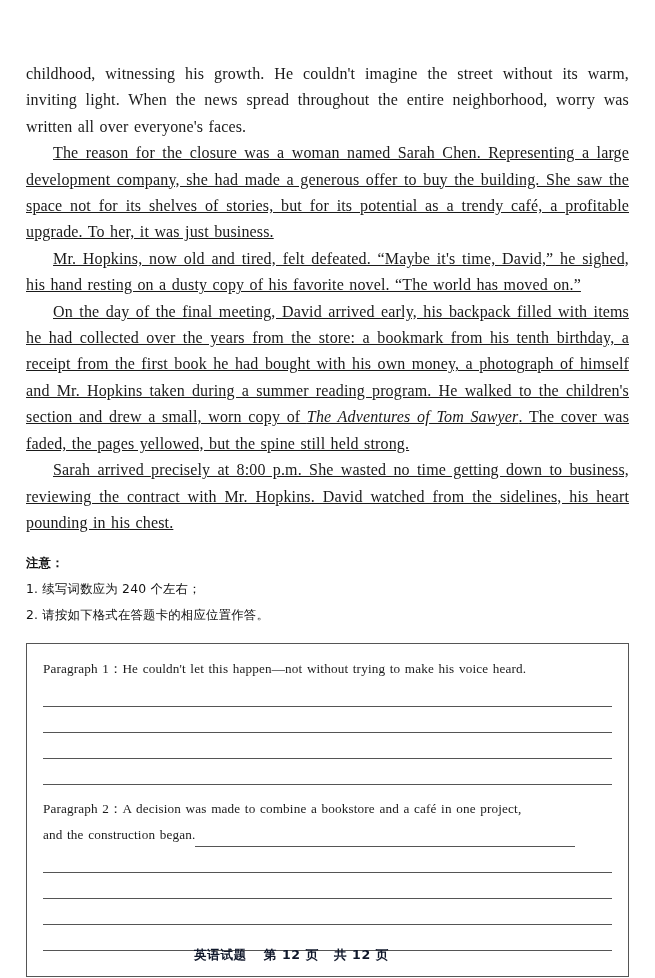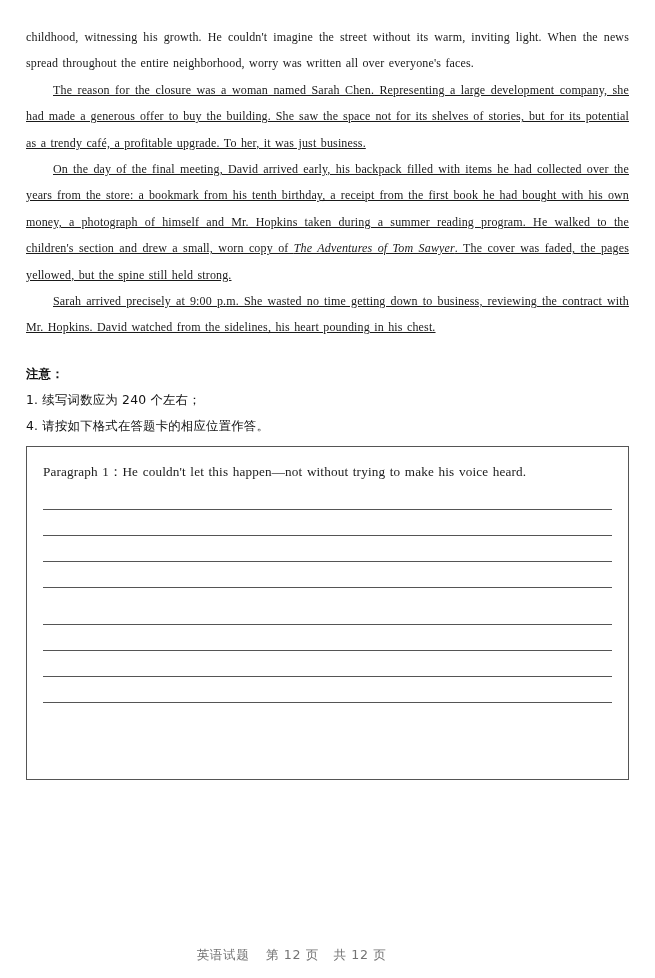--- a/index.html
+++ b/index.html
@@ -17,53 +17,54 @@
   }
   .page {
     position: absolute;
     left: 0; top: 0;
     width: 655px;
     height: 978px;
     box-sizing: border-box;
     padding: 24px 26px 0 26px;
   }
   .body-text {
-    font-size: 12px;
+    font-size: 16px;
     line-height: 26.4px;
     text-align: justify;
     text-justify: inter-word;
     letter-spacing: 0.15px;
     word-spacing: 1.2px;
+    margin-top: 37px;
   }
   .body-text p {
     margin: 0;
     text-indent: 0;
   }
   .body-text p.indent {
     text-indent: 27px;
     text-decoration: underline;
   }
   .it {
     font-style: italic;
   }
   .notice {
-    margin-top: 20px;
+    margin-top: 14px;
     font-family: "DejaVu Sans", sans-serif;
     font-size: 12.4px;
     line-height: 26px;
     color: #111;
   }
   .notice div {
     letter-spacing: 0.2px;
   }
   .notice .cn {
     font-weight: 600;
   }
   .answer-box {
-    margin-top: 7px;
+    margin-top: 15px;
     border: 1px solid #555;
     box-sizing: border-box;
     height: 334px;
     padding: 12px 16px 0 16px;
     position: relative;
   }
   .para-line {
     font-size: 13.2px;
     line-height: 25px;
     letter-spacing: 0.15px;
@@ -83,55 +84,62 @@
     height: 11px;
   }
   .footer {
     position: absolute;
     left: 0;
     bottom: 14px;
     width: 583px;
     text-align: center;
     font-family: "DejaVu Sans", sans-serif;
     font-size: 12.6px;
-    font-weight: 400;
+    font-weight: 700;
     letter-spacing: 0.6px;
-    color: #737373;
+    color: #0f172a;
   }
   .footer span { margin: 0 2px; }
 </style>
 </head>
 <body>
 
 <div class="page">
 
   <div class="body-text">
     <p>childhood, witnessing his growth. He couldn't imagine the street without its warm, inviting light. When the news spread throughout the entire neighborhood, worry was written all over everyone's faces.</p>
     <p class="indent">The reason for the closure was a woman named Sarah Chen. Representing a large development company, she had made a generous offer to buy the building. She saw the space not for its shelves of stories, but for its potential as a trendy café, a profitable upgrade. To her, it was just business.</p>
+    <p class="indent">Mr. Hopkins, now old and tired, felt defeated. “Maybe it's time, David,” he sighed, his hand resting on a dusty copy of his favorite novel. “The world has moved on.”</p>
     <p class="indent"><span>On the day of the final meeting, David arrived early, his backpack filled with items he had collected over the years from the store: a bookmark from his tenth birthday, a receipt from the first book he had bought with his own money, a photograph of himself and Mr. Hopkins taken during a summer reading program. He walked to the children's section and drew a small, worn copy of </span><span class="it">The Adventures of Tom Sawyer</span><span>. The cover was faded, the pages yellowed, but the spine still held strong.</span></p>
-    <p class="indent">Sarah arrived precisely at 9:00 p.m. She wasted no time getting down to business, reviewing the contract with Mr. Hopkins. David watched from the sidelines, his heart pounding in his chest.</p>
+    <p class="indent">Sarah arrived precisely at 8:00 p.m. She wasted no time getting down to business, reviewing the contract with Mr. Hopkins. David watched from the sidelines, his heart pounding in his chest.</p>
   </div>
 
   <div class="notice">
     <div class="cn">注意：</div>
     <div>1. 续写词数应为 240 个左右；</div>
-    <div>4. 请按如下格式在答题卡的相应位置作答。</div>
+    <div>2. 请按如下格式在答题卡的相应位置作答。</div>
   </div>
 
   <div class="answer-box">
 
     <div class="para-line">
       <span>Paragraph 1：</span><span>He couldn't let this happen—not without trying to make his voice heard.</span>
     </div>
     <div class="blank-rule"></div>
     <div class="blank-rule"></div>
     <div class="blank-rule"></div>
     <div class="blank-rule"></div>
     <div class="gap"></div>
 
+    <div class="para-line">
+      <span>Paragraph 2：</span><span>A decision was made to combine a bookstore and a café in one project,</span>
+    </div>
+    <div class="para-line">
+      <span>and the construction began.</span><span class="tail" style="width:380px;">&nbsp;</span>
+    </div>
     <div class="blank-rule"></div>
     <div class="blank-rule"></div>
     <div class="blank-rule"></div>
     <div class="blank-rule"></div>
   </div>
 
   <div class="footer">
     <span>英语试题</span>
     <span style="margin-left:10px;">第 12 页</span>
     <span style="margin-left:8px;">共 12 页</span>

